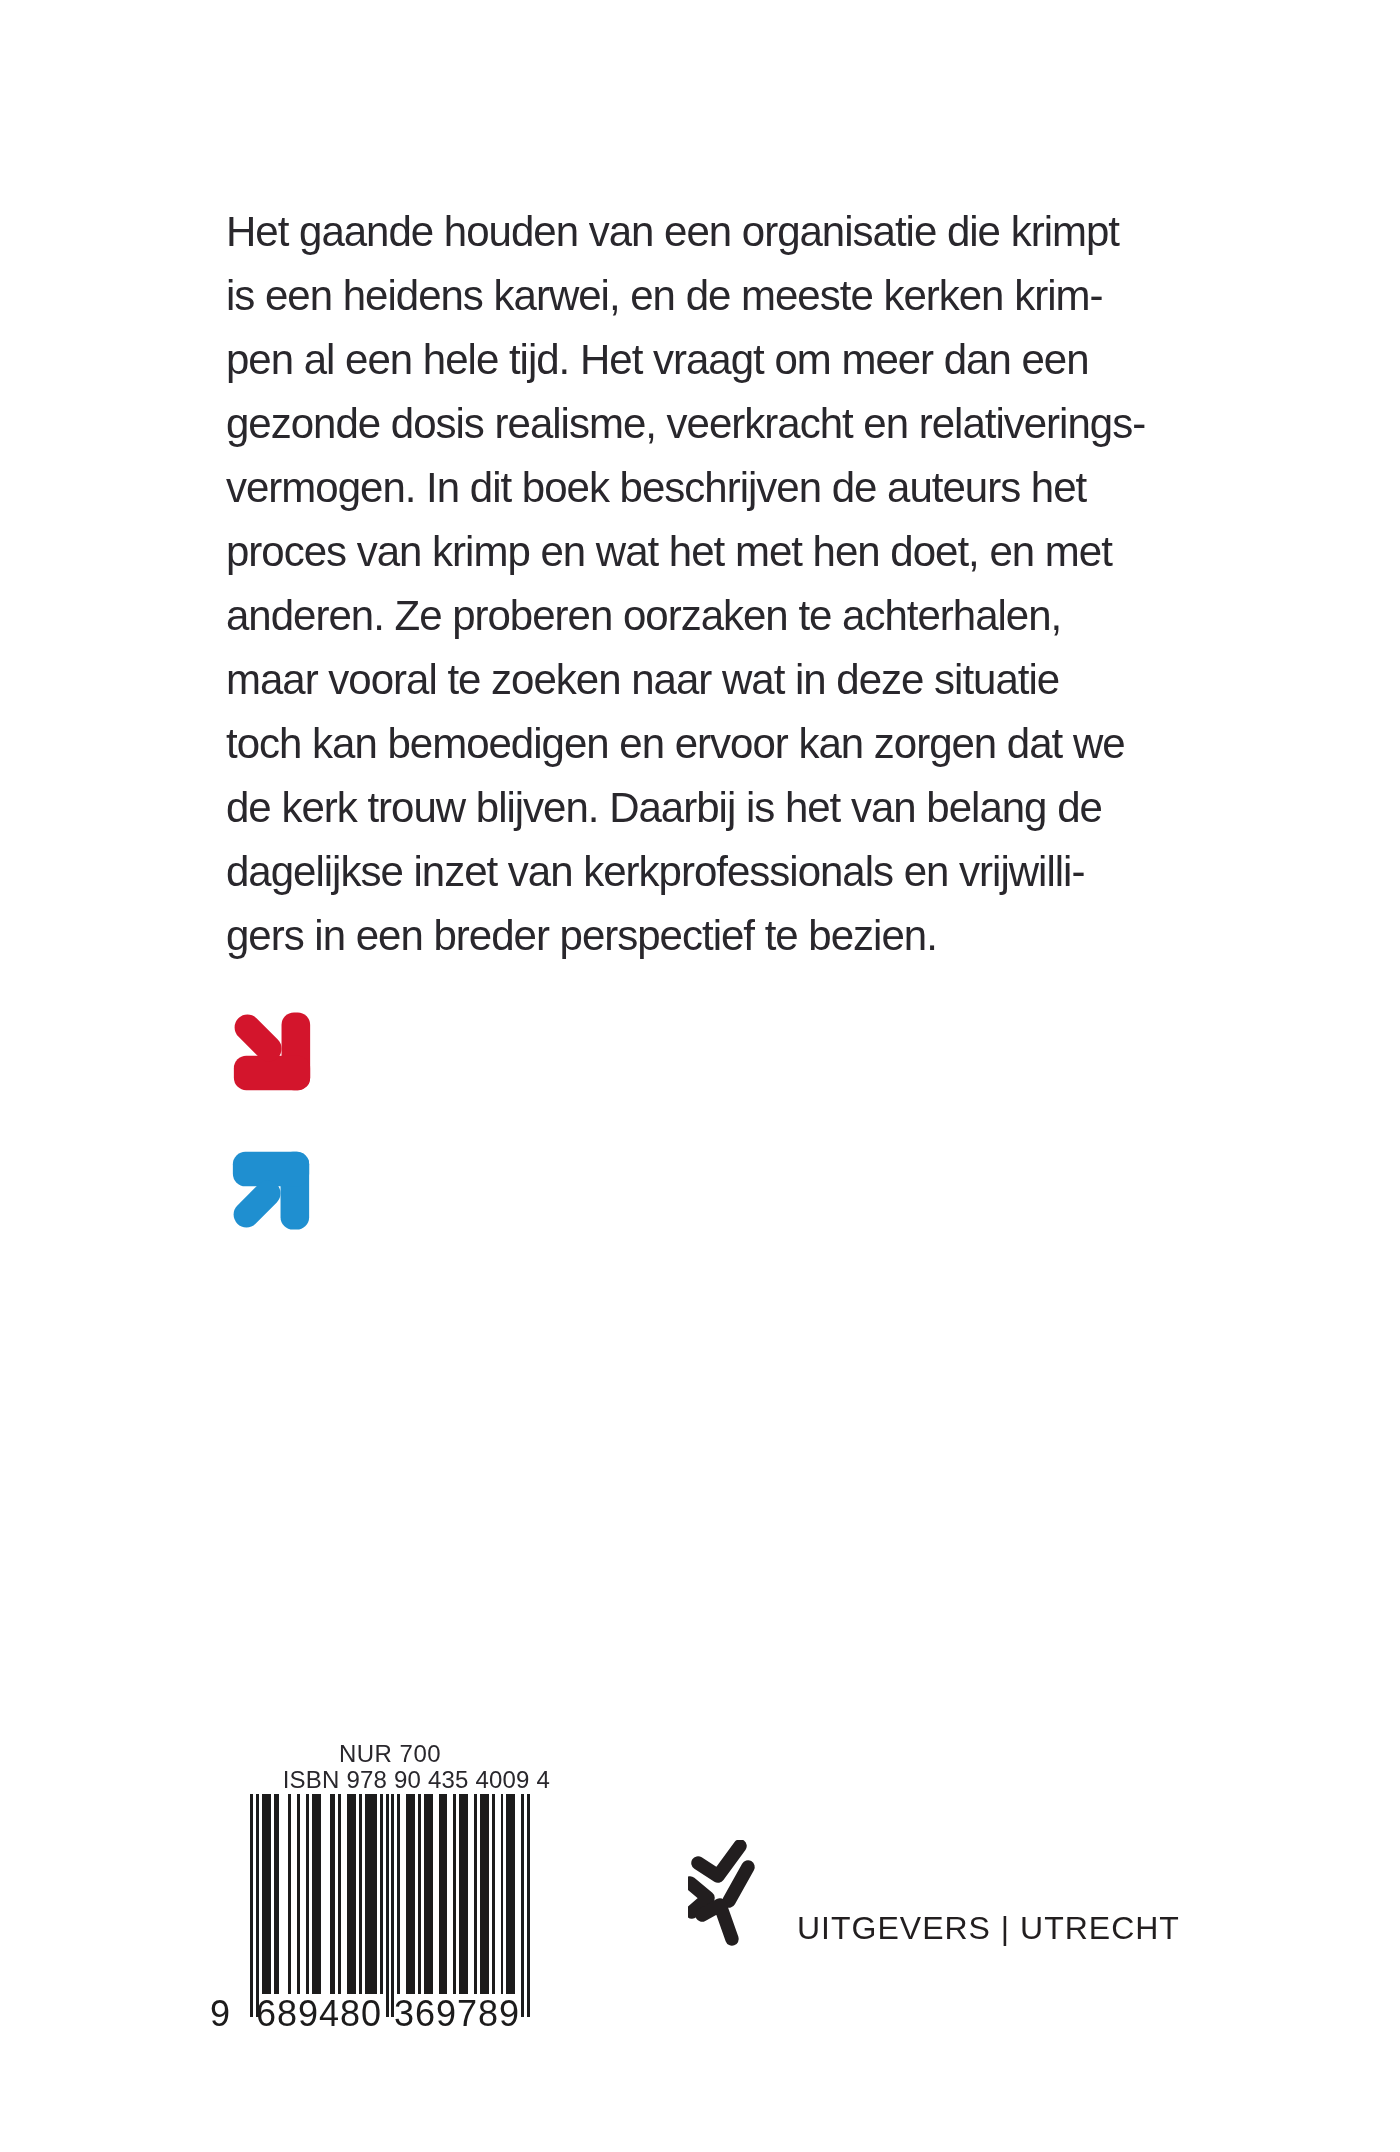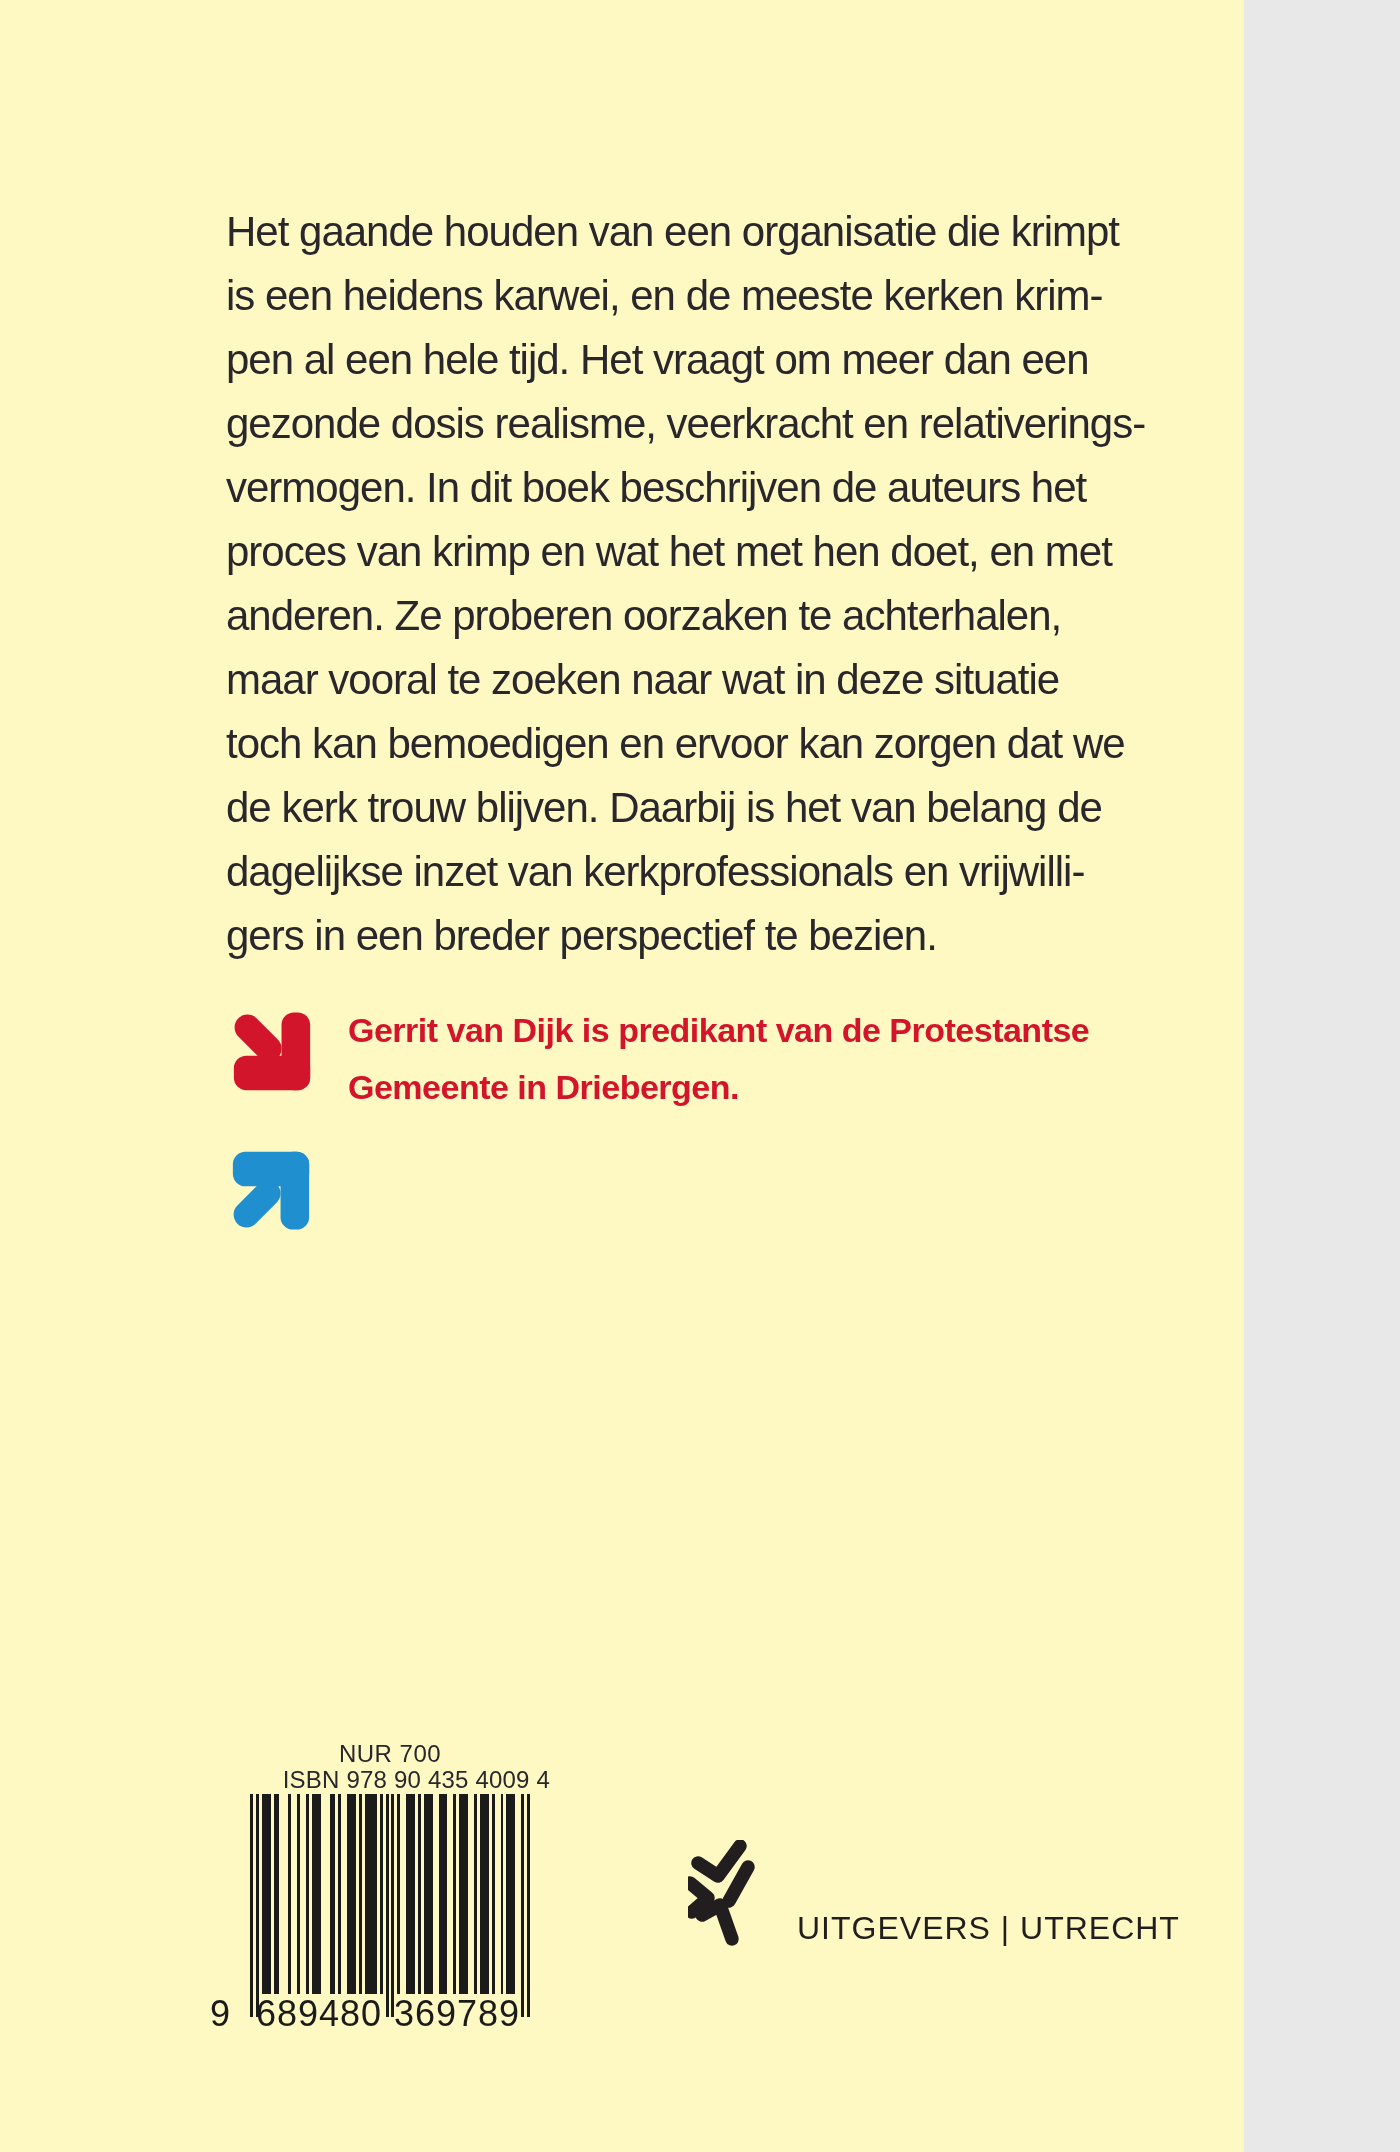--- a/index.html
+++ b/index.html
@@ -1,18 +1,18 @@
 <!DOCTYPE html>
 <html><head>
 <meta charset="utf-8">
 <style>
   html,body { margin:0; padding:0; background:#e8e8e8; }
   .page {
-    position:relative; width:1244px; height:2152px;
-    background:#fef9c3; overflow:hidden;
+    position:relative; width:1400px; height:2152px;
+    background:#ffffff; overflow:hidden;
     font-family:"Liberation Sans", sans-serif;
   }
   .para {
     position:absolute; left:226px; top:200px; margin:0;
     font-size:42px; line-height:64px; letter-spacing:-1px;
     color:#29272c; white-space:pre;
   }
   .author-text {
     position:absolute; margin:0; font-weight:bold;
     font-size:34px; line-height:57px; letter-spacing:-0.5px;
@@ -62,22 +62,20 @@
 dagelijkse inzet van kerkprofessionals en vrijwilli-
 gers in een breder perspectief te bezien.</p>
 
   <svg id="icon-red" class="author-icon" viewBox="0 0 120 120" aria-hidden="true">
     <g fill="#d3152c">
       <rect x="73" y="6" width="39" height="106" rx="17"></rect>
       <rect x="8" y="65" width="104" height="47" rx="17"></rect>
       <rect x="3" y="23.5" width="76" height="35" rx="17.5" transform="rotate(45 41 41)"></rect>
     </g>
   </svg>
-  <p id="author-red-text" class="author-text">Gerrit van Dijk is predikant van de Protestantse
-Gemeente in Driebergen.</p>
 
   <svg id="icon-blue" class="author-icon" viewBox="0 0 120 120" aria-hidden="true">
     <g fill="#1f8fd0" transform="translate(0,120) scale(1,-1)">
       <rect x="73" y="6" width="39" height="106" rx="17"></rect>
       <rect x="8" y="65" width="104" height="47" rx="17"></rect>
       <rect x="3" y="23.5" width="76" height="35" rx="17.5" transform="rotate(45 41 41)"></rect>
     </g>
   </svg>
 
   <div class="nur">NUR 700</div>

